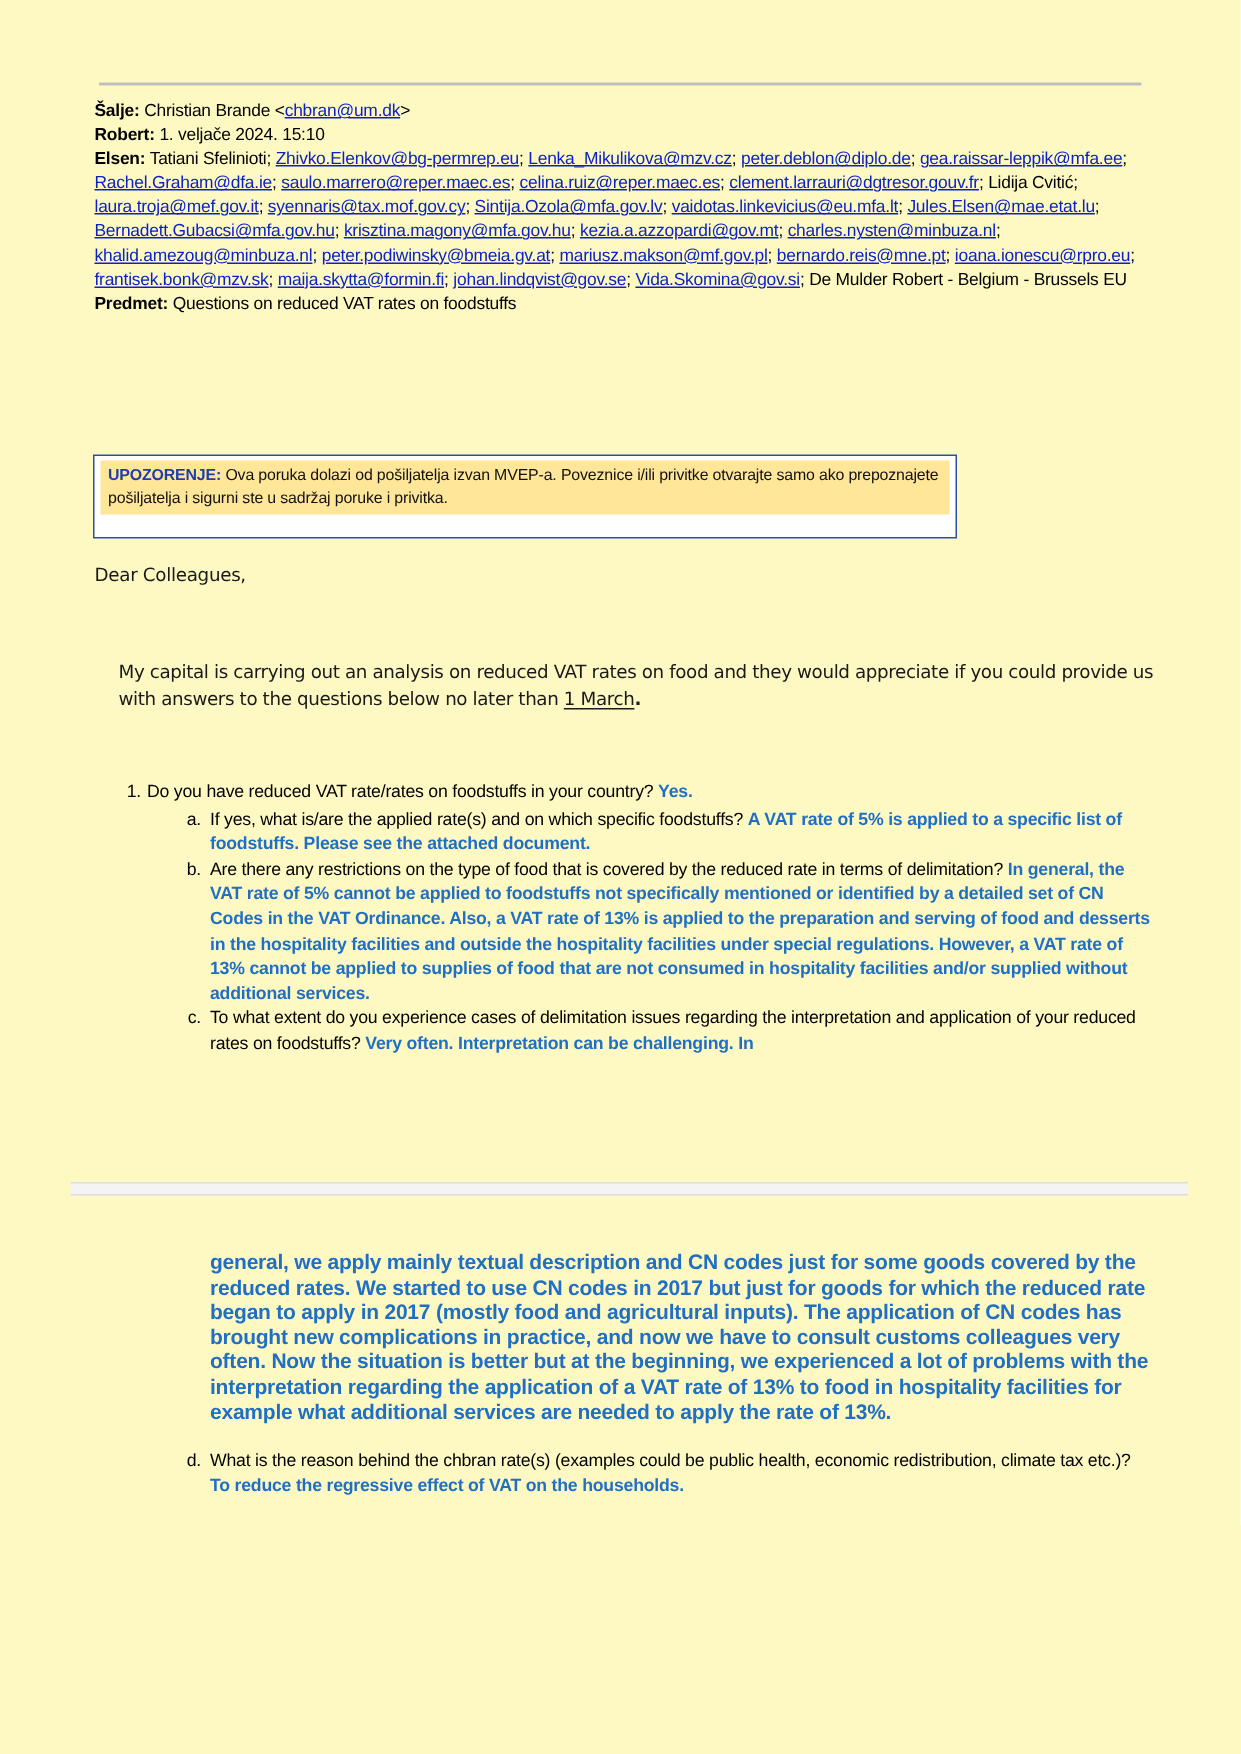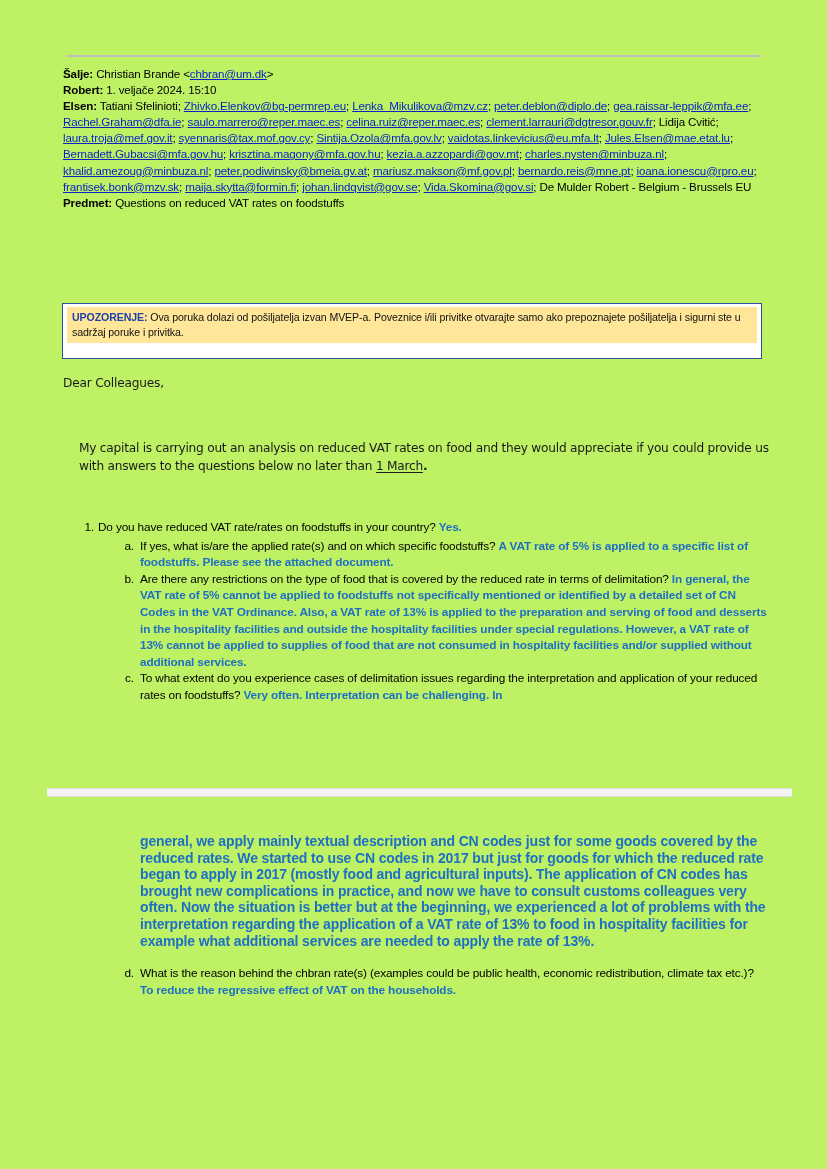--- a/index.html
+++ b/index.html
@@ -14,21 +14,21 @@
     font-family: "Liberation Sans", sans-serif;
     color: #000000;
     overflow: hidden;
   }
 
   .page {
     position: absolute;
     left: 0; top: 0;
     width: 827px;
     height: 1169px;
-    background: #bef264;
+    background: #fef9c3;
   }
 
   
   .top-rule {
     position: absolute;
     left: 66px;
     top: 55px;
     width: 695px;
     height: 2px;
     background: #bfbfbf;
@@ -54,21 +54,21 @@
     text-decoration: underline;
     text-underline-offset: 1px;
   }
   .plain-rcpt { color: #000; }
 
   
   .warn-box {
     position: absolute;
     left: 62px;
     top: 303px;
-    width: 700px;
+    width: 576px;
     height: 56px;
     border: 1.5px solid #2b4f9e;
     background: #ffffff;
     box-sizing: border-box;
     padding: 3px 4px 0 4px;
   }
   .warn-inner {
     background: #ffe699;
     padding: 3px 5px 4px 5px;
     font-size: 10.6px;

